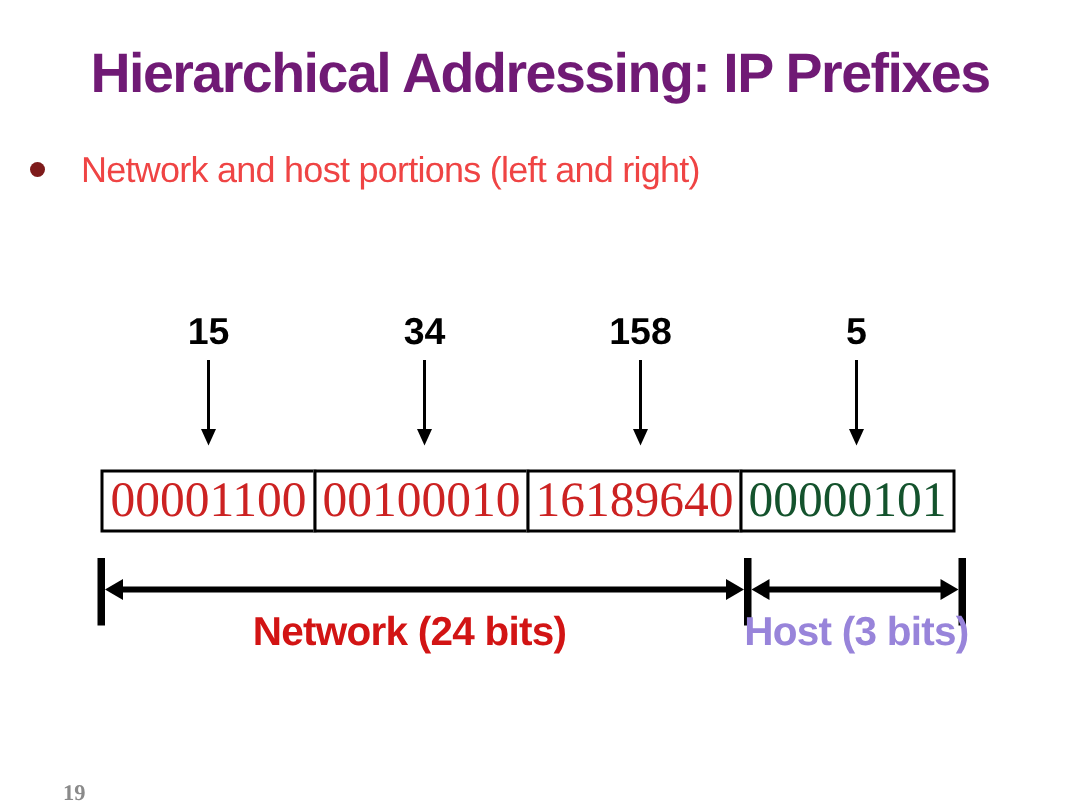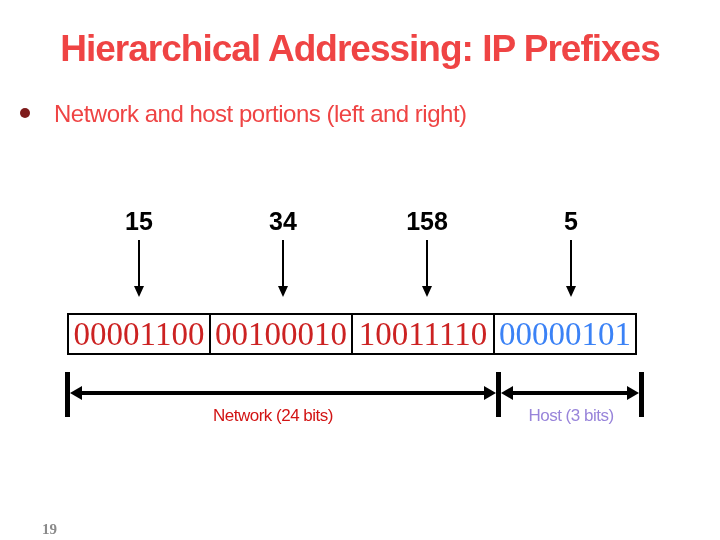--- a/index.html
+++ b/index.html
@@ -3,21 +3,21 @@
 <meta charset="utf-8">
 <style>
   html,body{margin:0;padding:0;background:#ffffff;}
   #slide{
     position:relative;width:720px;height:540px;background:#ffffff;overflow:hidden;
     font-family:"Liberation Sans",sans-serif;
   }
   
   .slide-title{
     position:absolute;left:0;top:28px;width:720px;text-align:center;
-    font-size:37px;font-weight:bold;letter-spacing:-1px;color:#ef4444;
+    font-size:37px;font-weight:bold;letter-spacing:-1px;color:#701a75;
   }
   
   .bullet-dot{
     position:absolute;left:20px;top:108px;width:10px;height:10px;border-radius:50%;
     background:#7E1B1B;
   }
   .bullet-text{
     position:absolute;left:54px;top:100px;font-size:24px;color:#ef4444;
     letter-spacing:-0.5px;
   }
@@ -36,30 +36,30 @@
   
   .boxrow{position:absolute;left:67px;top:313px;display:flex;}
   .cell{
     box-sizing:border-box;width:144px;height:42px;border:2px solid #000;
     display:flex;align-items:center;justify-content:center;
     font-family:"Liberation Serif",serif;font-size:33px;line-height:42px;
     background:#fff;
   }
   .cell + .cell{margin-left:-2px;}
   .cell.red{color:#CC2222;}
-  .cell.purple{color:#3b82f6;}
+  .cell.purple{color:#14532d;}
   
   .tick{position:absolute;top:372px;width:5px;height:45px;background:#000;}
   .hline{position:absolute;top:391px;height:4px;background:#000;}
   .tri{position:absolute;top:386px;width:0;height:0;
        border-top:7px solid transparent;border-bottom:7px solid transparent;}
   .tri.left{border-right:12px solid #000;}
   .tri.right{border-left:12px solid #000;}
   .span-label{position:absolute;top:406px;width:220px;text-align:center;
-              font-size:17px;font-weight:normal;letter-spacing:-0.5px;}
+              font-size:27px;font-weight:bold;letter-spacing:-0.5px;}
   .span-label.network{left:163px;color:#D21414;}
   .span-label.host{left:461px;color:#9884DA;}
   
   .page-num{
     position:absolute;left:42px;top:521px;font-family:"Liberation Serif",serif;
     font-size:15px;font-weight:bold;color:#8A8A8A;
   }
 </style>
 </head>
 <body>
@@ -81,21 +81,21 @@
   <div class="varrow-line" style="left:282px"></div>
   <div class="varrow-head" style="left:278px"></div>
   <div class="varrow-line" style="left:426px"></div>
   <div class="varrow-head" style="left:422px"></div>
   <div class="varrow-line" style="left:570px"></div>
   <div class="varrow-head" style="left:566px"></div>
 
   <div class="boxrow">
     <div class="cell red">00001100</div>
     <div class="cell red">00100010</div>
-    <div class="cell red">10011110</div>
+    <div class="cell red">16189640</div>
     <div class="cell purple">00000101</div>
   </div>
 
   <div class="tick" style="left:65px"></div>
   <div class="tick" style="left:496px"></div>
   <div class="tick" style="left:639px"></div>
 
   <div class="tri left" style="left:70px"></div>
   <div class="hline" style="left:80px;width:406px"></div>
   <div class="tri right" style="left:484px"></div>

